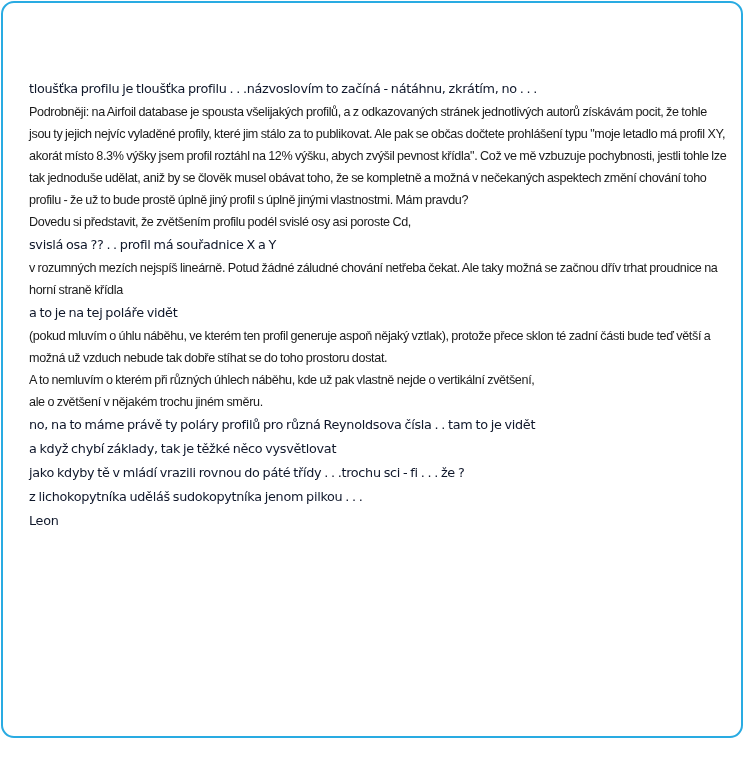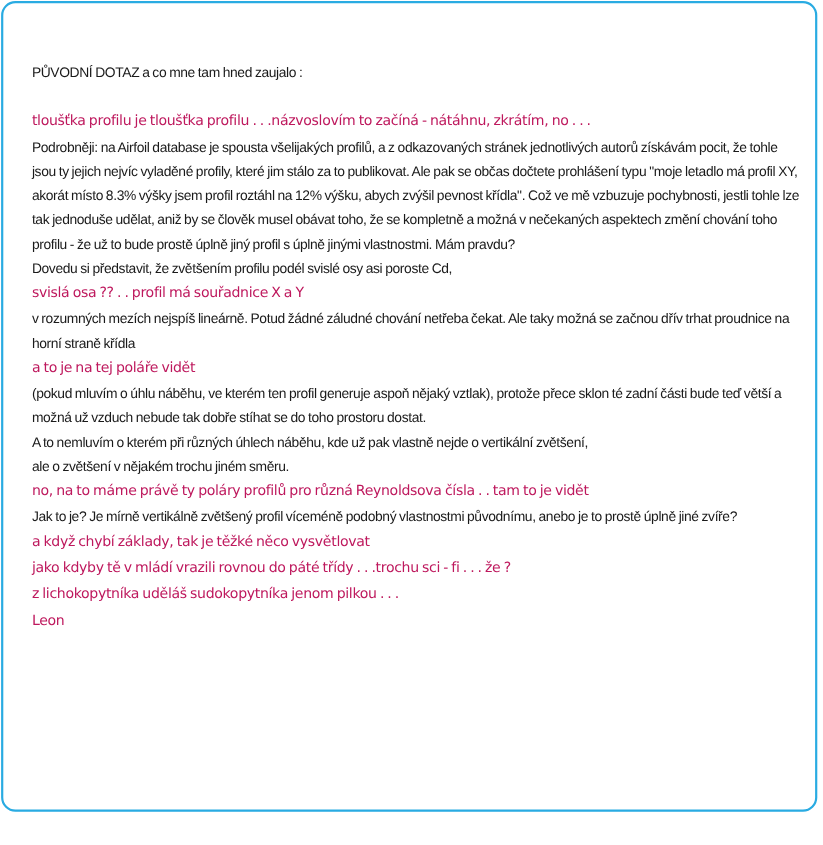--- a/index.html
+++ b/index.html
@@ -35,46 +35,44 @@
       font-size: 12.6px;
       color: #1a1a1a;
       line-height: 22px;
       letter-spacing: -0.35px;
       word-spacing: -0.5px;
       margin: 0;
     }
     .a {
       font-family: "DejaVu Sans", sans-serif;
       font-size: 12.8px;
-      color: #be185d;
+      color: #0f172a;
       line-height: 24px;
       letter-spacing: -0.3px;
       word-spacing: -0.8px;
       margin: 0;
     }
     .gap { height: 22px; }
   </style>
 </head>
 <body>
 
 <div class="frame"></div>
 
 <div class="content">
-  <p class="q">PŮVODNÍ  DOTAZ a co mne tam hned zaujalo :</p>
   <div class="gap"></div>
   <div id="paras">
       <p class="a">tloušťka profilu je tloušťka profilu . . .názvoslovím to začíná - nátáhnu, zkrátím, no . . .</p>
       <p class="q">Podrobněji: na Airfoil database je spousta všelijakých profilů, a z odkazovaných stránek jednotlivých autorů získávám pocit, že tohle jsou ty jejich nejvíc vyladěné profily, které jim stálo za to publikovat. Ale pak se občas dočtete prohlášení typu "moje letadlo má profil XY, akorát místo 8.3% výšky jsem profil roztáhl na 12% výšku, abych zvýšil pevnost křídla". Což ve mě vzbuzuje pochybnosti, jestli tohle lze tak jednoduše udělat, aniž by se člověk musel obávat toho, že se kompletně a možná v nečekaných aspektech změní chování toho profilu - že už to bude prostě úplně jiný profil s úplně jinými vlastnostmi. Mám pravdu?</p>
       <p class="q">Dovedu si představit, že zvětšením profilu podél svislé osy asi poroste Cd,</p>
       <p class="a">svislá osa ??  . .  profil má souřadnice X a Y</p>
       <p class="q">v rozumných mezích nejspíš lineárně. Potud žádné záludné chování netřeba čekat. Ale taky možná se začnou dřív trhat proudnice na horní straně křídla</p>
       <p class="a">a to je na tej poláře vidět</p>
       <p class="q">(pokud mluvím o úhlu náběhu, ve kterém ten profil generuje aspoň nějaký vztlak), protože přece sklon té zadní části bude teď větší a možná už vzduch nebude tak dobře stíhat se do toho prostoru dostat.</p>
       <p class="q">A to nemluvím o kterém při různých úhlech náběhu, kde už pak vlastně nejde o vertikální zvětšení,</p>
       <p class="q">ale o zvětšení v nějakém trochu jiném směru.</p>
       <p class="a">no, na to máme právě ty poláry profilů pro různá Reynoldsova čísla . . tam to je vidět</p>
-      <p class="q">Jak to je? Je mírně vertikálně zvětšený profil víceméně podobný vlastnostmi původnímu, anebo je to prostě úplně jiné zvíře?</p>
       <p class="a">a když chybí základy, tak je těžké něco vysvětlovat</p>
       <p class="a">jako kdyby tě v mládí vrazili rovnou do páté třídy . . .trochu sci - fi . . . že ?</p>
       <p class="a">z lichokopytníka uděláš sudokopytníka jenom pilkou . . .</p>
       <p class="a">Leon</p>
     </div>
 </div>
 
 </body></html>

